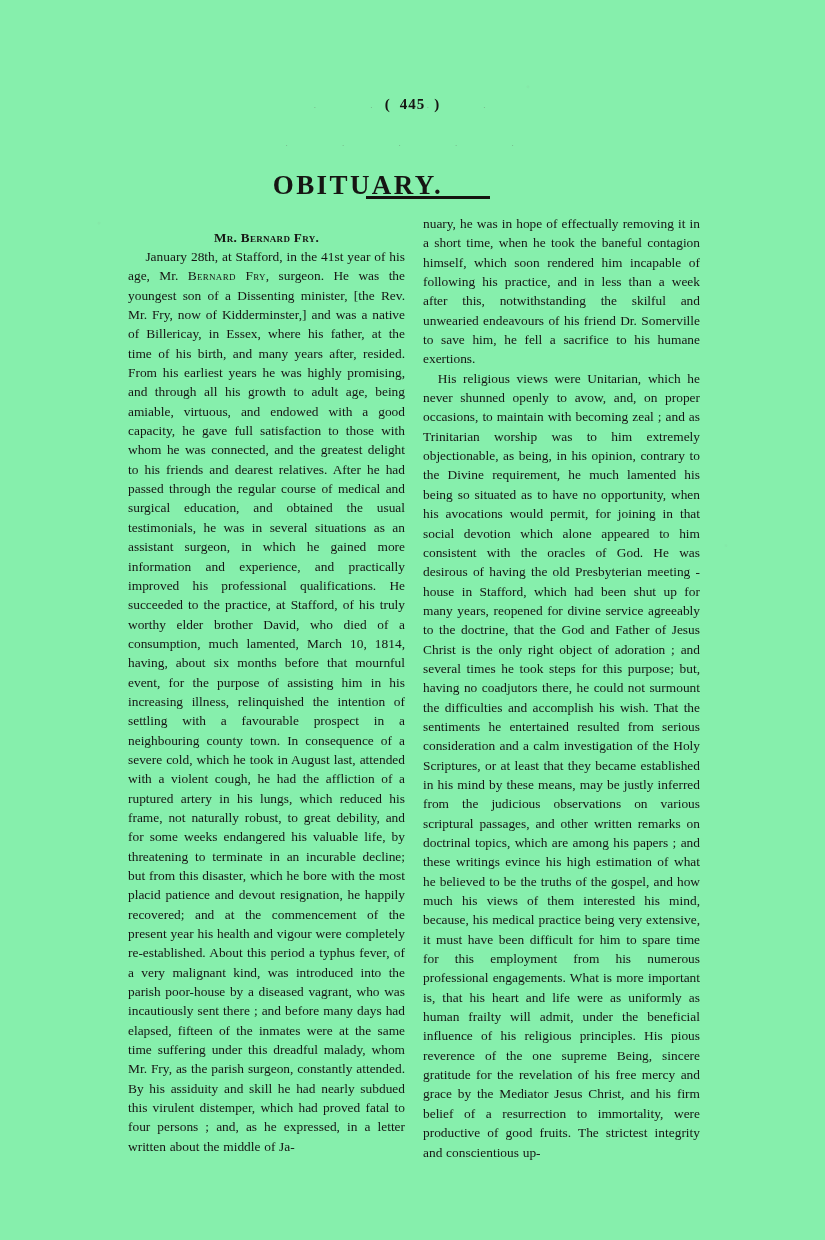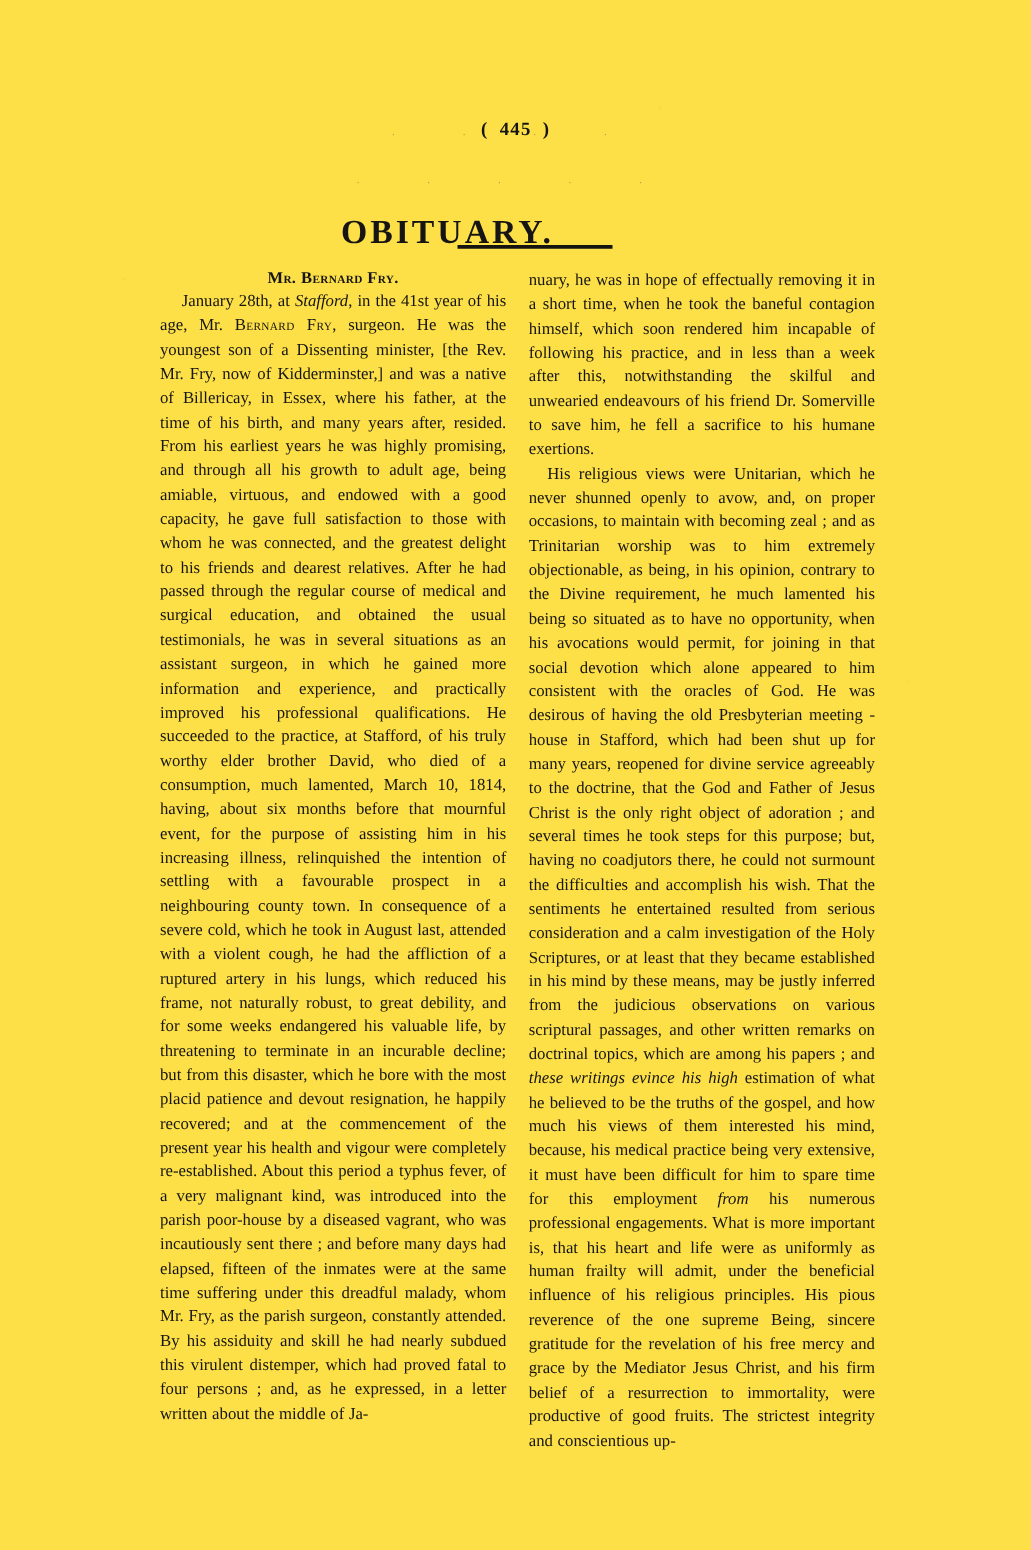--- a/index.html
+++ b/index.html
@@ -4,21 +4,21 @@
 <style>
   html, body {
     margin: 0;
     padding: 0;
     background: #ffffff;
   }
   .page {
     position: relative;
     width: 825px;
     height: 1240px;
-    background: #fde047;
+    background: #86efac;
     overflow: hidden;
     font-family: "Liberation Serif", "DejaVu Serif", serif;
     color: #161513;
   }
   
   .page::before {
     content: "";
     position: absolute;
     inset: 0;
     background:
@@ -87,39 +87,39 @@
     width: 277px;
   }
   .col-left  { left: 0; }
   .col-right { left: 295px; }
 
   .sec-head {
     text-align: center;
     font-size: 13.2px;
     font-weight: 700;
     letter-spacing: .4px;
-    margin: 0 0 1px 0;
+    margin: 16px 0 1px 0;
     font-variant: small-caps;
   }
   .sec-head .sc { font-variant: small-caps; }
 
   p.body {
     margin: 0;
     font-size: 13.4px;
     line-height: 19.35px;
     text-align: justify;
     text-justify: inter-word;
     hyphens: manual;
     word-spacing: .4px;
   }
   p.body + p.body { text-indent: 1.1em; }
   .first-indent { text-indent: 1.3em; }
 
   .sc { font-variant: small-caps; letter-spacing: .3px; }
-  .it { font-style: italic; }
+  .it { }
 </style>
 </head>
 <body>
 
 <div class="page">
 
   <div class="speck-row" style="top:100px;">. . . .</div>
 
   <div class="folio">
     <span class="paren">(</span><span class="num">445</span><span class="paren">)</span>

